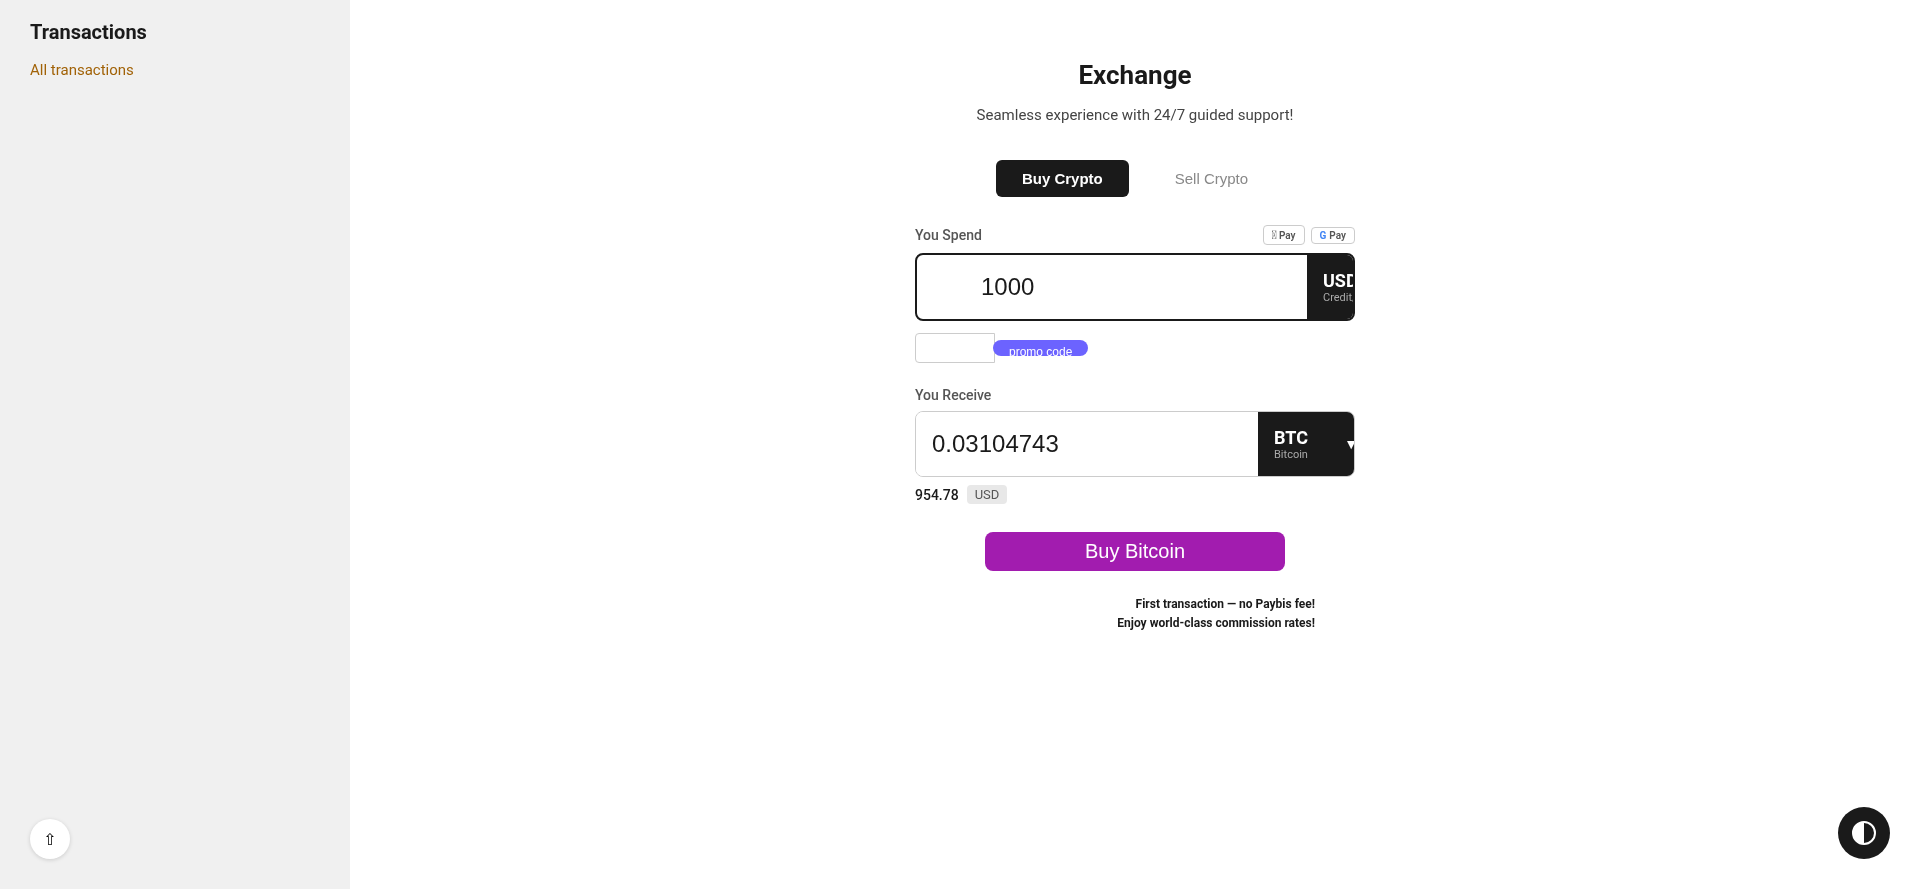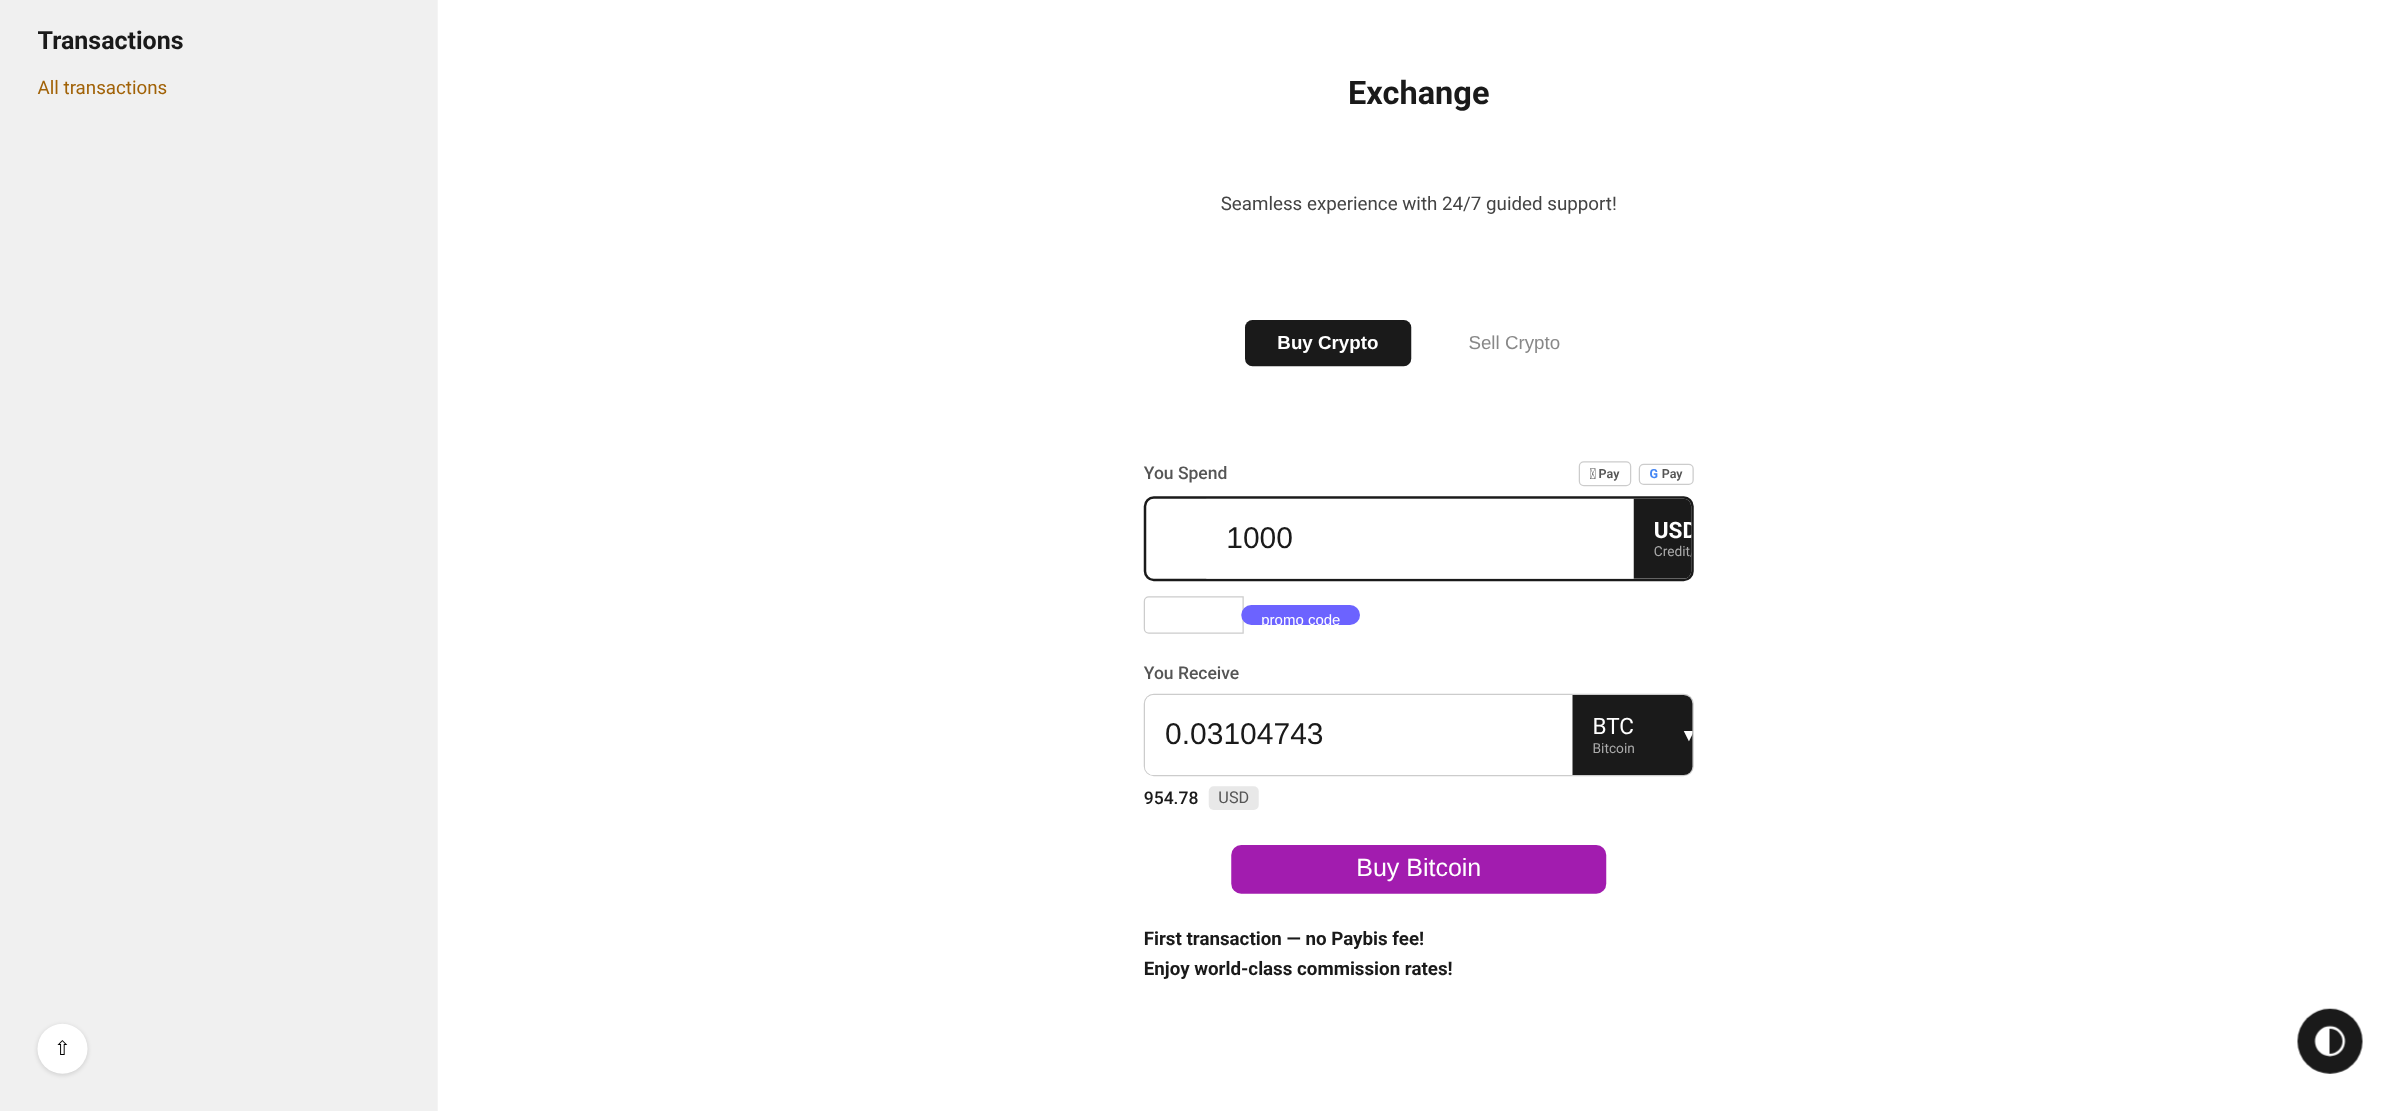--- a/index.html
+++ b/index.html
@@ -46,21 +46,20 @@
       font-size: 16px;
       border: none;
     }
     .main-content {
       flex: 1;
       background: white;
       display: flex;
       flex-direction: column;
       align-items: center;
       padding: 60px 20px 40px;
-      gap: 48px;
     }
     .exchange-title {
       font-size: 26px;
       font-weight: 700;
       margin-bottom: 16px;
       color: #1a1a1a;
     }
     .subtitle {
       font-size: 15px;
       color: #444;
@@ -228,21 +227,21 @@
       flex-direction: column;
       align-items: flex-start;
       justify-content: center;
       padding: 12px 16px;
       cursor: pointer;
       min-width: 110px;
       position: relative;
     }
     .btc-code {
       font-size: 18px;
-      font-weight: 400;
+      font-weight: 700;
       color: white;
     }
     .btc-name {
       font-size: 11px;
       color: #aaa;
     }
     .btc-arrow {
       position: absolute;
       right: 10px;
       top: 50%;
@@ -279,22 +278,22 @@
       border-radius: 8px;
       padding: 8px;
       font-size: 20px;
       font-weight: 400;
       cursor: pointer;
       margin-bottom: 24px;
       display: block;
     }
 
     .promo-text {
-      text-align: left;
-      font-size: 15px;
+      text-align: right;
+      font-size: 12px;
       font-weight: 700;
       color: #1a1a1a;
       line-height: 1.6;
       max-width: 400px;
     }
 
     .dark-toggle {
       position: fixed;
       bottom: 30px;
       right: 30px;

